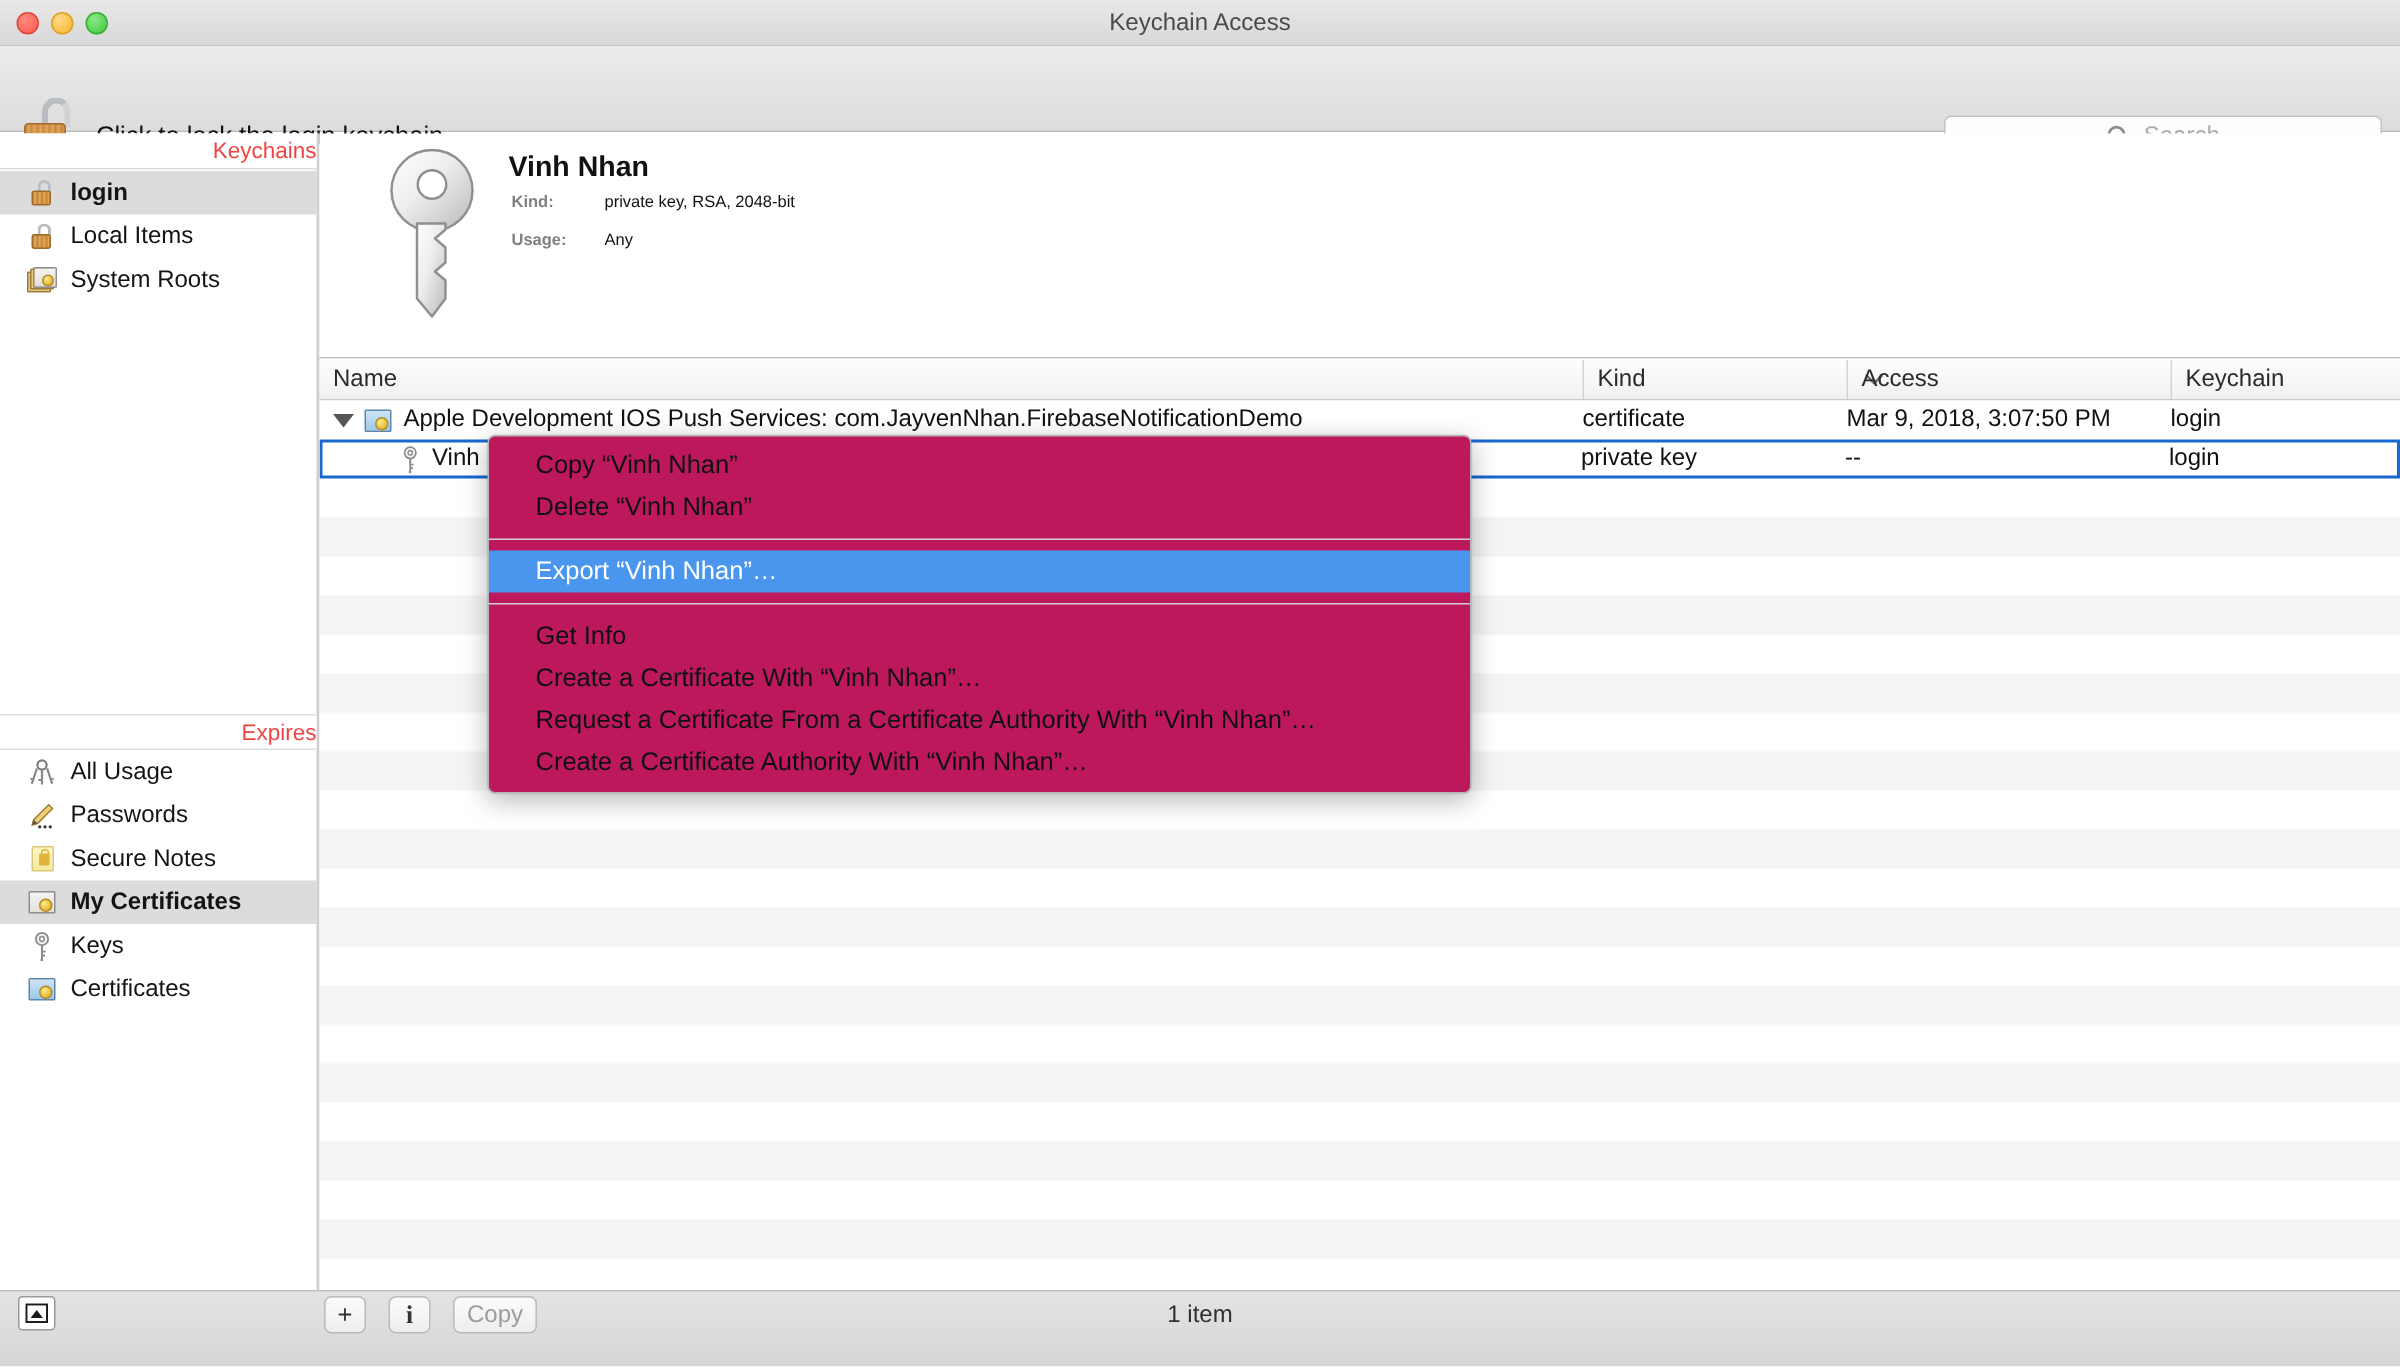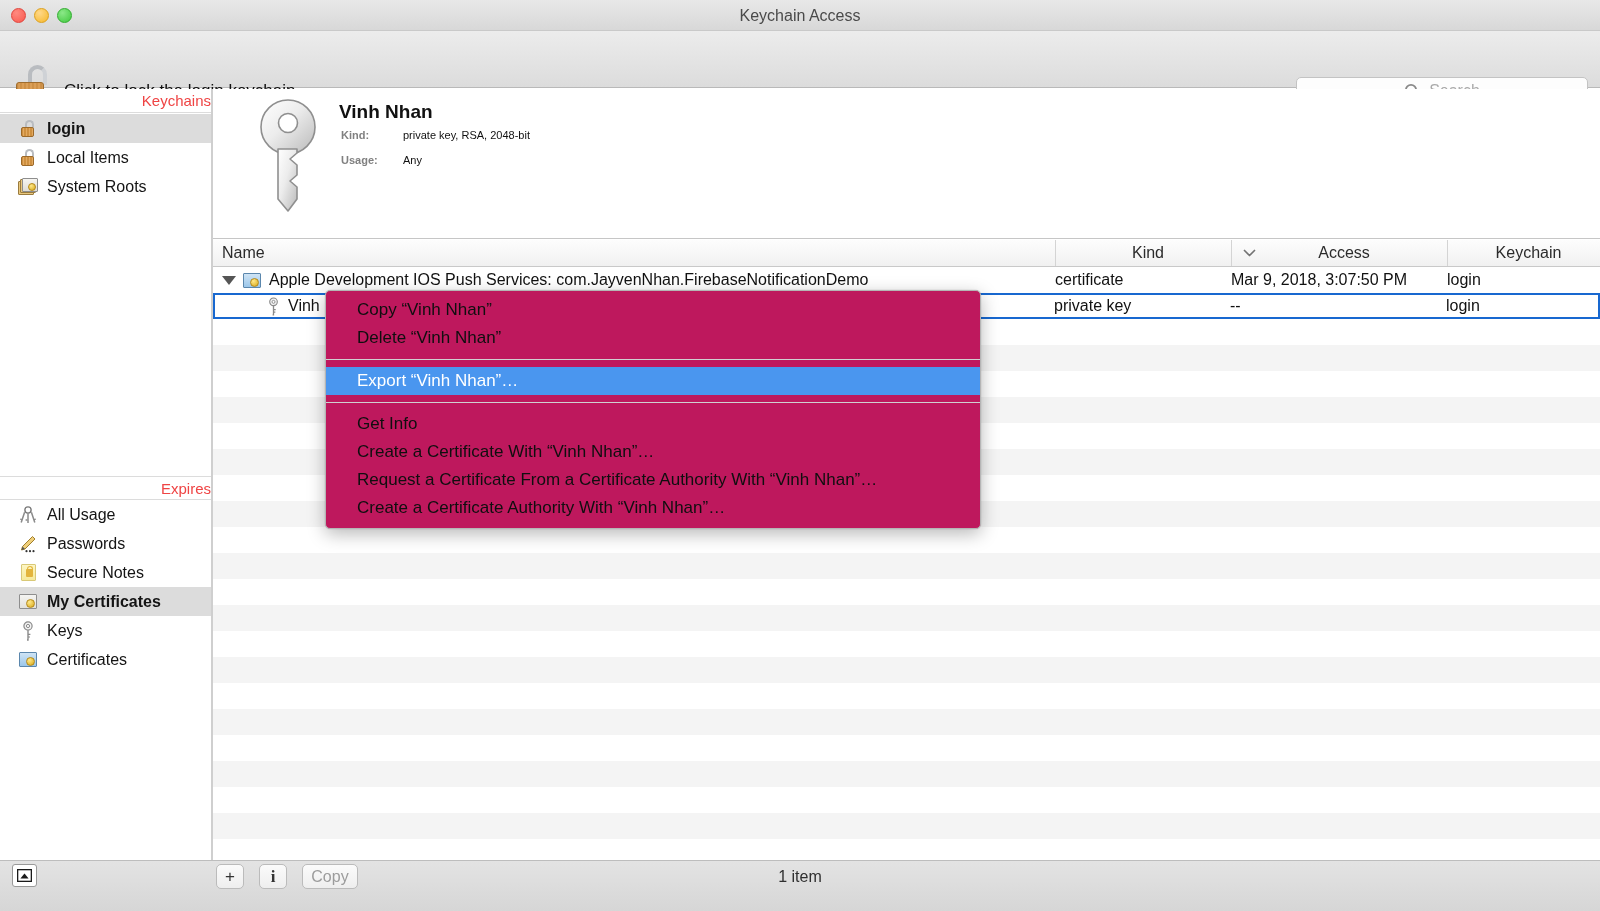--- a/index.html
+++ b/index.html
@@ -324,21 +324,21 @@
   .th {
     position: absolute;
     top: 0;
     height: 26px;
     line-height: 26px;
     font-size: 16px;
     color: #2b2b2b;
     padding-left: 9px;
     white-space: nowrap;
   }
-  .th.divider { border-left: 1px solid #d4d4d4; text-align: center; }
+  .th.divider { border-left: 1px solid #d4d4d4; }
   .sort-chev {
     position: absolute;
     left: 1030px; top: 9px;
   }
 
   .table-body {
     position: absolute;
     top: 267px; left: 213px;
     width: 1387px; height: 593px;
     background: #ffffff;

